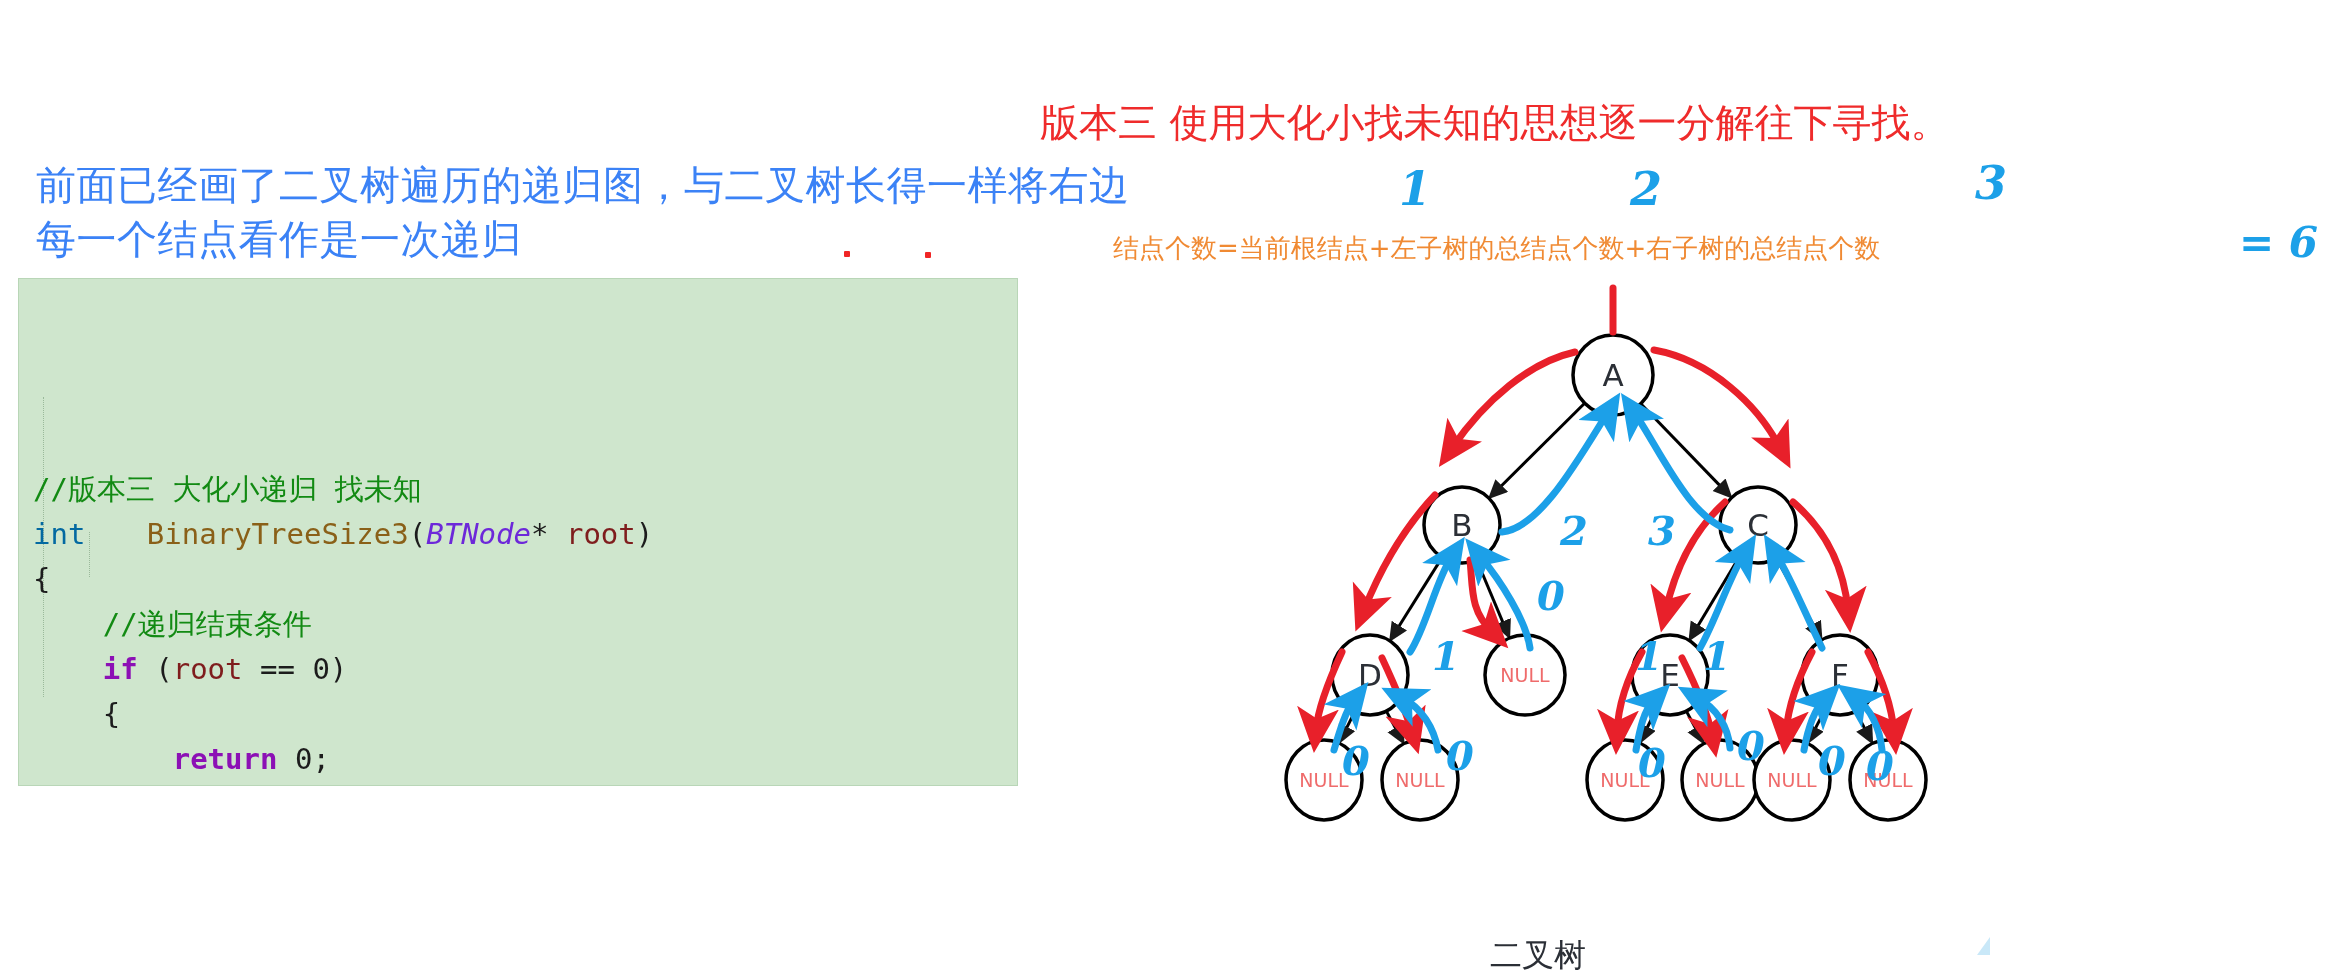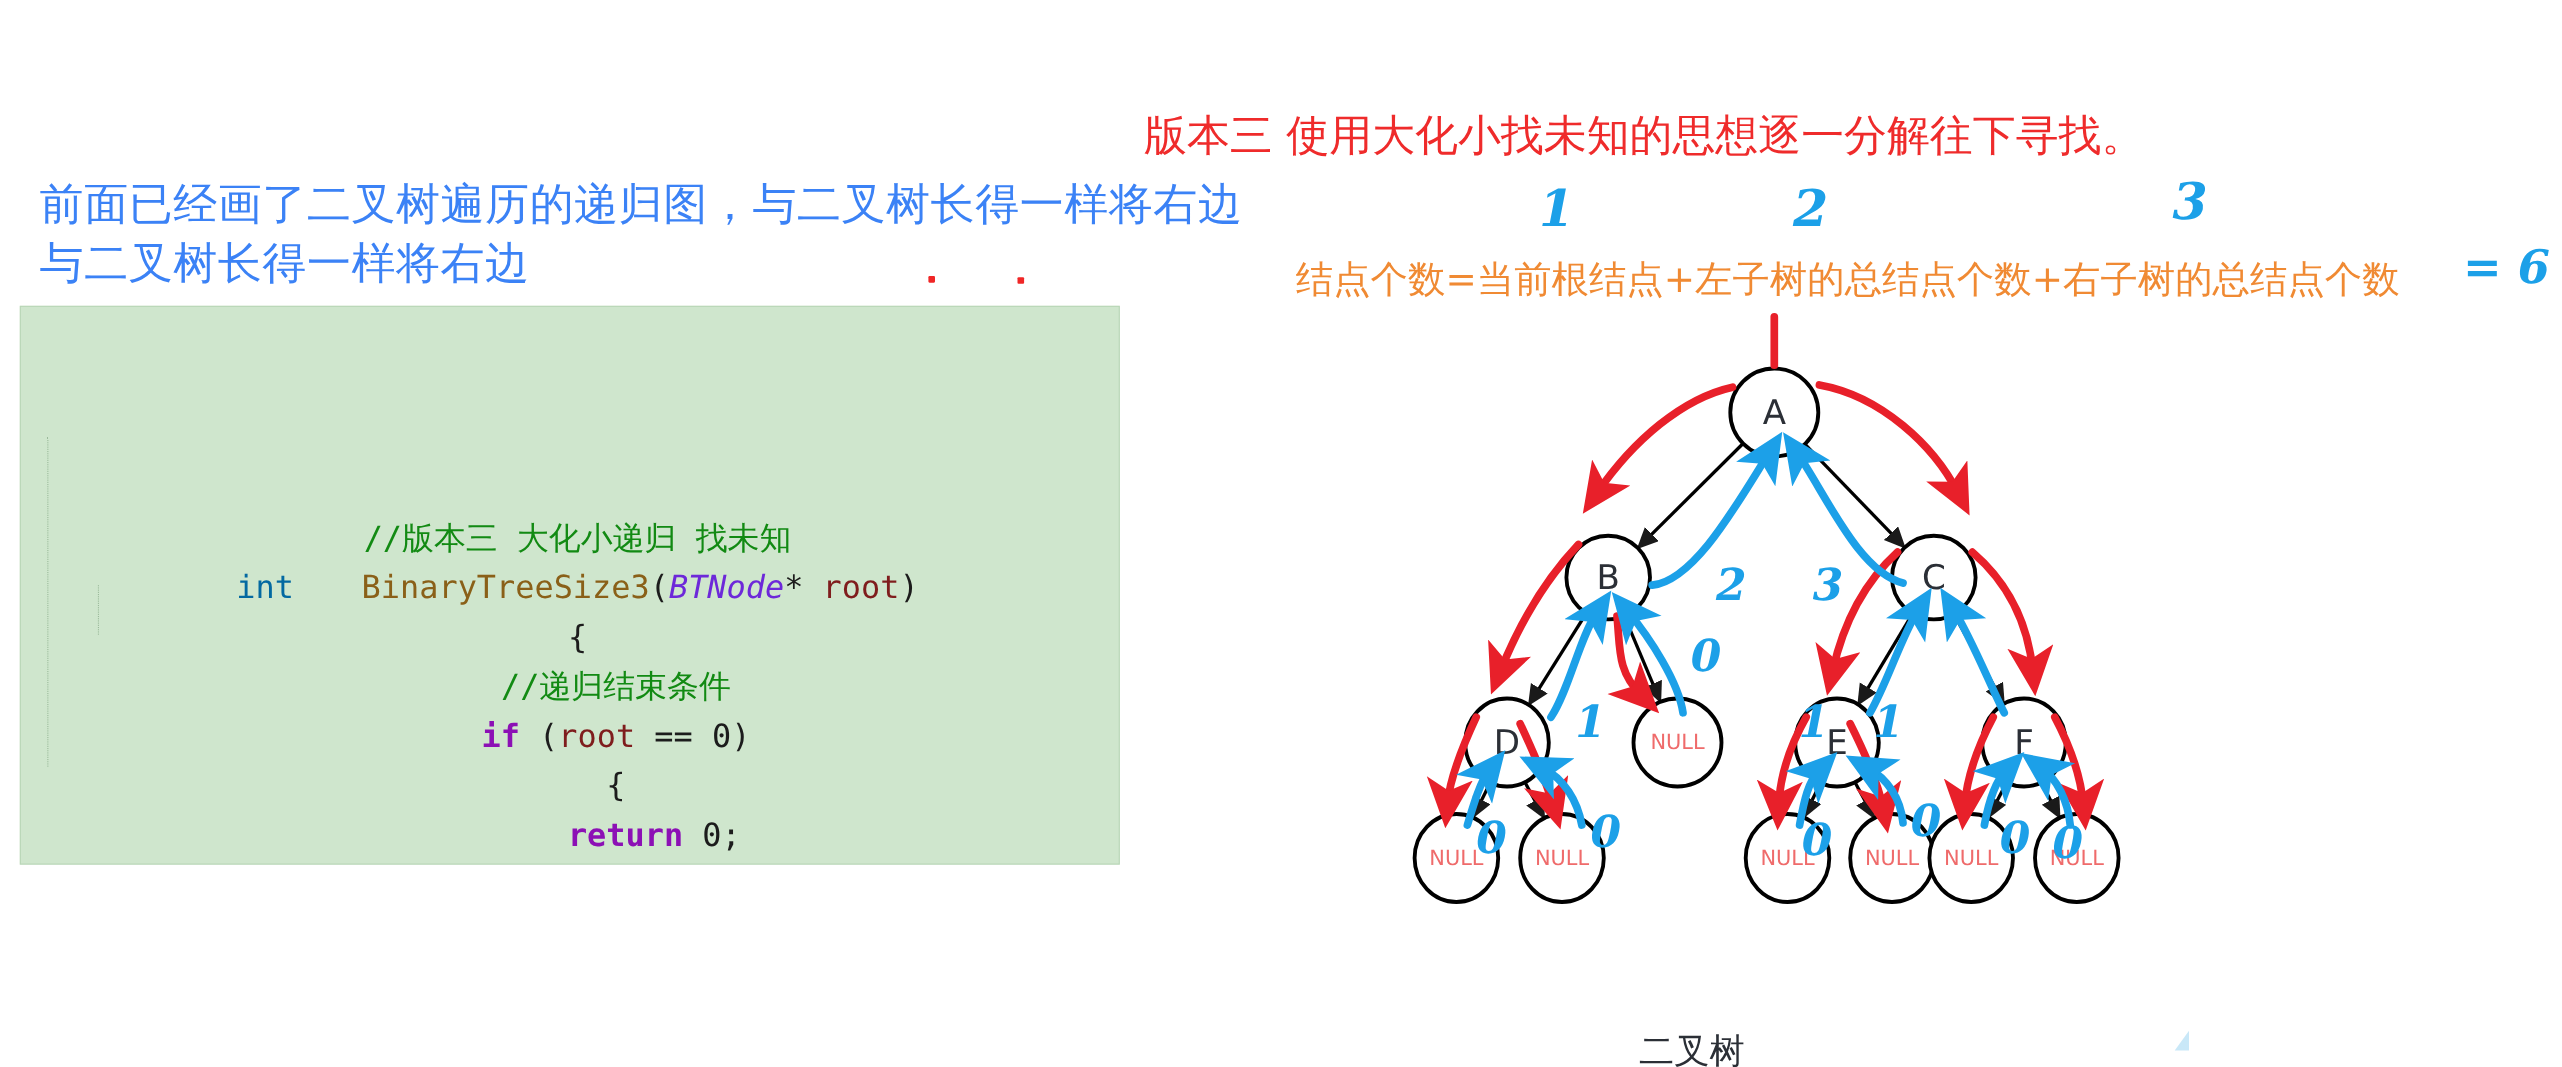--- a/index.html
+++ b/index.html
@@ -49,21 +49,20 @@
     background: #cfe6cd;
     border: 1px solid #b9d6b7;
     box-sizing: border-box;
     padding: 8px 0 8px 0;
     font-family: "DejaVu Sans Mono", "Liberation Mono", monospace;
     font-size: 29px;
     line-height: 45px;
     color: #1c1c1c;
     white-space: pre;
     overflow: hidden;
-    text-align: center;
   }
   #code-block .ln {
     position: relative;
     padding-left: 14px;
     height: 45px;
   }
   .tok-comment { color: #128a13; }
   .tok-kw      { color: #0369a1; }
   .tok-kw2     { color: #8c10b5; font-weight: bold; }
   .tok-fn      { color: #8a6018; margin-left: 44px; }
@@ -89,24 +88,24 @@
     position: absolute;
     left: 1040px;
     top: 96px;
     color: #ef2b2b;
     font-size: 39px;
     white-space: nowrap;
     font-family: "DejaVu Sans", "Liberation Sans", sans-serif;
   }
   #formula-line {
     position: absolute;
-    left: 1178px;
+    left: 1113px;
     top: 231px;
     color: #f08a33;
-    font-size: 34px;
+    font-size: 26px;
     white-space: nowrap;
     font-family: "DejaVu Sans", "Liberation Sans", sans-serif;
   }
 
   .hand-num {
     position: absolute;
     color: #1ca0e8;
     font-family: "DejaVu Serif", "Liberation Serif", serif;
     font-size: 46px;
     font-weight: 700;
@@ -151,21 +150,21 @@
     width: 0;
     height: 0;
     border-left: 13px solid transparent;
     border-bottom: 18px solid #c9e8f8;
   }
 </style>
 </head>
 <body>
 
 <div id="left-note-line-1">前面已经画了二叉树遍历的递归图，与二叉树长得一样将右边</div>
-<div id="left-note-line-2">与二叉树长得一样将右边</div>
+<div id="left-note-line-2">每一个结点看作是一次递归</div>
 
 <div class="red-dot" id="red-dot-1"></div>
 <div class="red-dot" id="red-dot-2"></div>
 
 <div id="code-block">
   <div class="guide" style="top:118px;height:300px;"></div>
   <div class="guide2" style="top:253px;height:45px;"></div>
   <div id="code-lines"><div class="ln"><span class="tok-comment">//版本三 大化小递归 找未知</span></div><div class="ln"><span class="tok-kw">int</span><span class="tok-plain"> </span><span class="tok-fn">BinaryTreeSize3</span><span class="tok-plain">(</span><span class="tok-type">BTNode</span><span class="tok-plain">* </span><span class="tok-var">root</span><span class="tok-plain">)</span></div><div class="ln"><span class="tok-plain">{</span></div><div class="ln"><span class="tok-comment">    //递归结束条件</span></div><div class="ln"><span class="tok-plain">    </span><span class="tok-kw2">if</span><span class="tok-plain"> (</span><span class="tok-var">root</span><span class="tok-plain"> == </span><span class="tok-num">0</span><span class="tok-plain">)</span></div><div class="ln"><span class="tok-plain">    {</span></div><div class="ln"><span class="tok-plain">        </span><span class="tok-kw2">return</span><span class="tok-plain"> </span><span class="tok-num">0</span><span class="tok-plain">;</span></div><div class="ln"></div></div>
 </div>
 

